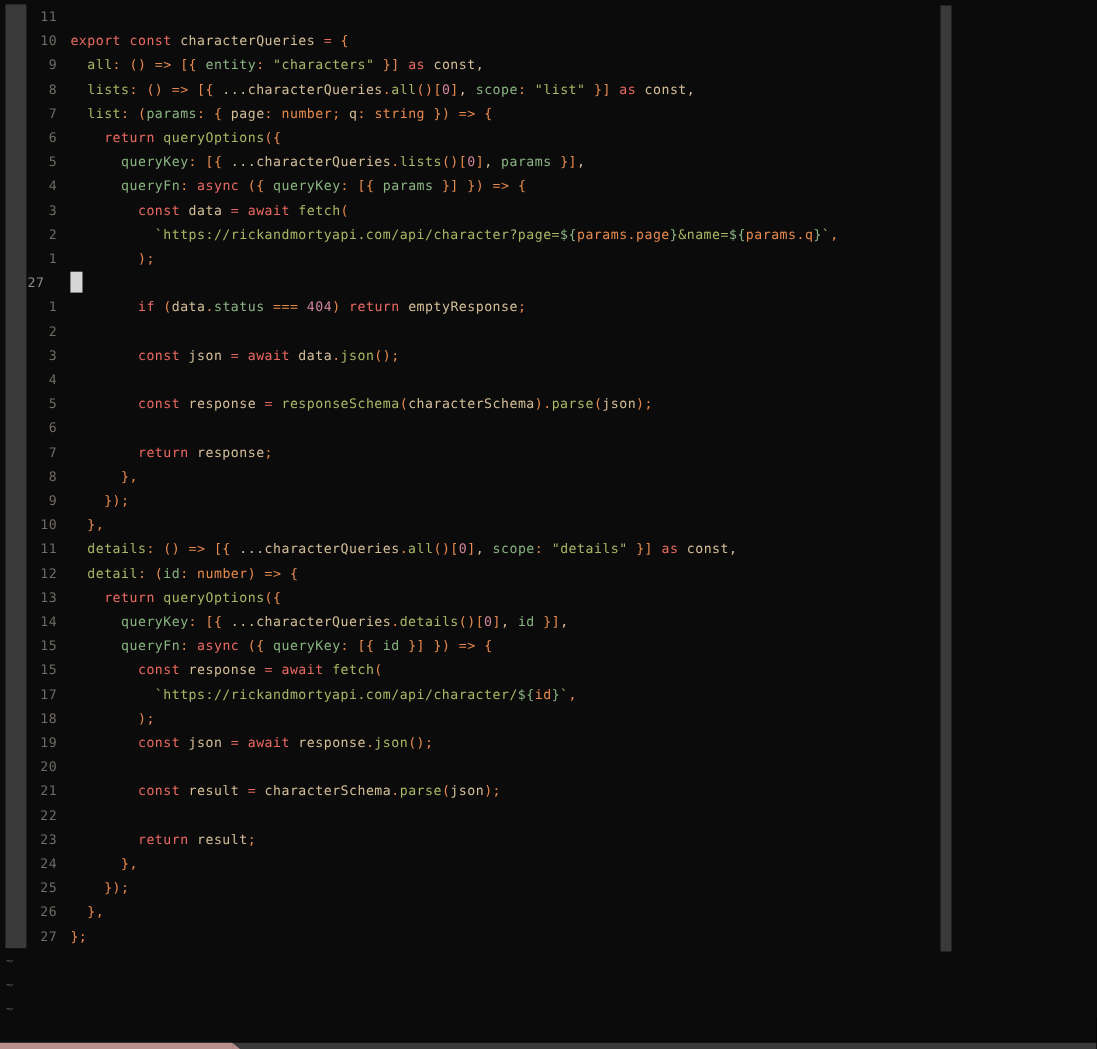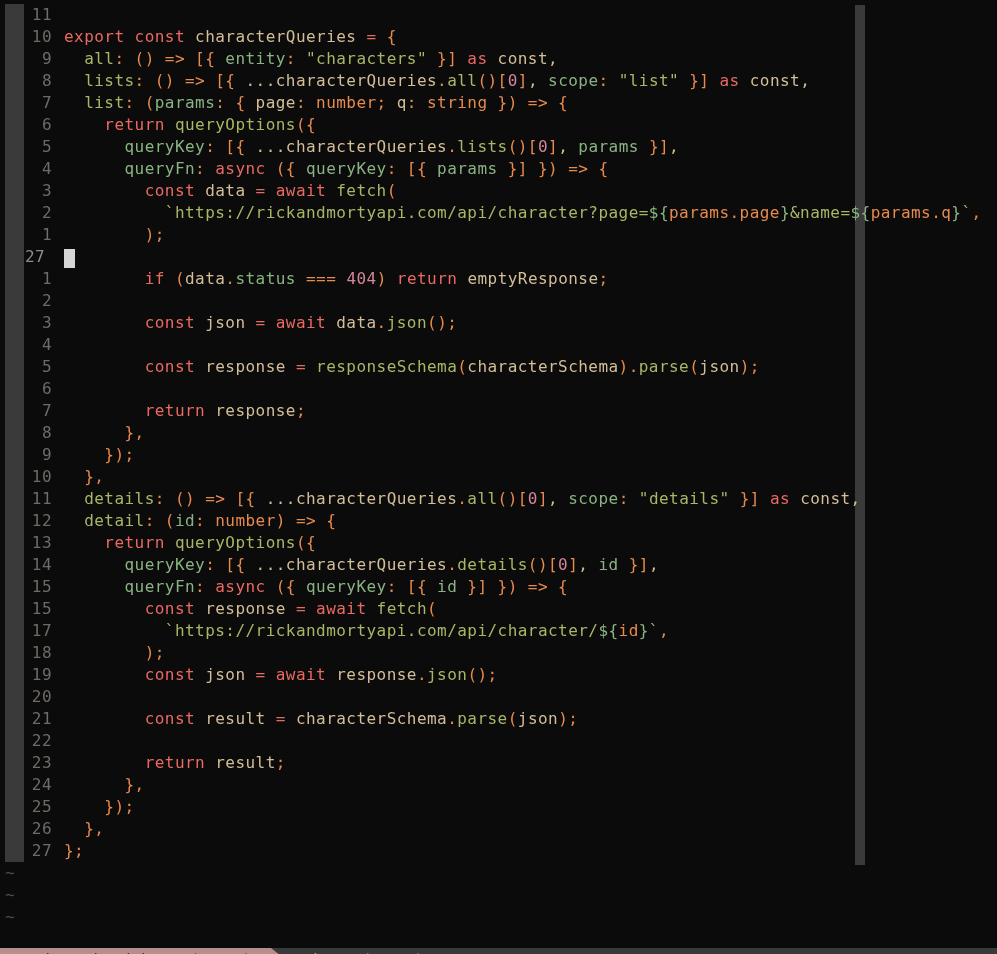--- a/index.html
+++ b/index.html
@@ -2,21 +2,21 @@
 <html><head>
 <meta charset="utf-8">
 <style>
   html,body{margin:0;padding:0;background:#000;}
   .screen{
     position:relative;
     width:997px;height:954px;
     background:#0b0b0b;
     overflow:hidden;
     font-family:"DejaVu Sans Mono", monospace;
-    font-size:16px;
+    font-size:12px;
     line-height:22px;
     letter-spacing:0.45px;
   }
   .left-scrollbar{
     position:absolute;left:5px;top:4px;width:19px;height:858px;
     background:var(--scrollbar);z-index:0;
   }
   .right-scrollbar{
     position:absolute;left:855px;top:5px;width:10px;height:860px;
     background:var(--scrollbar);z-index:0;

